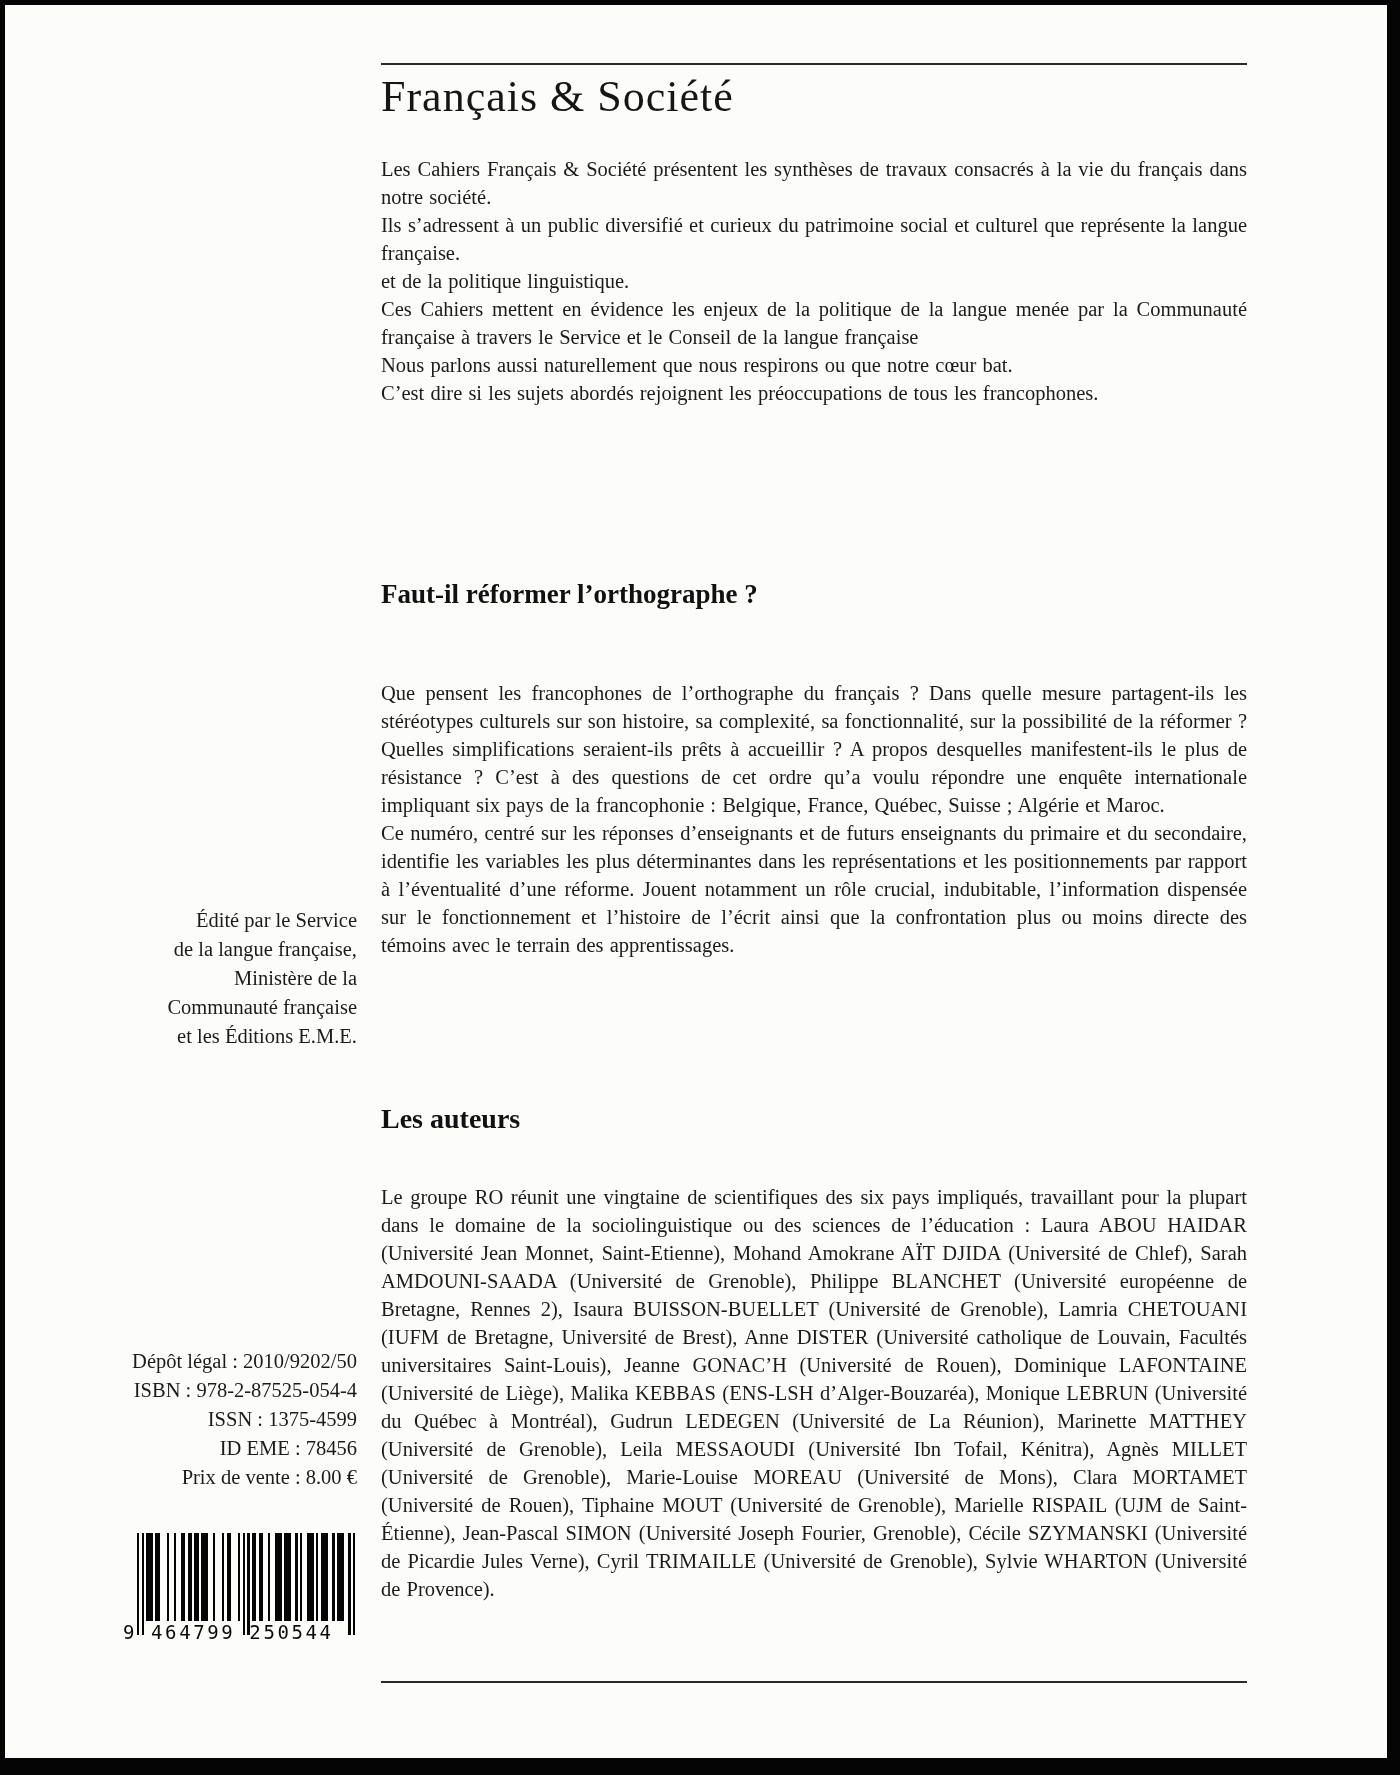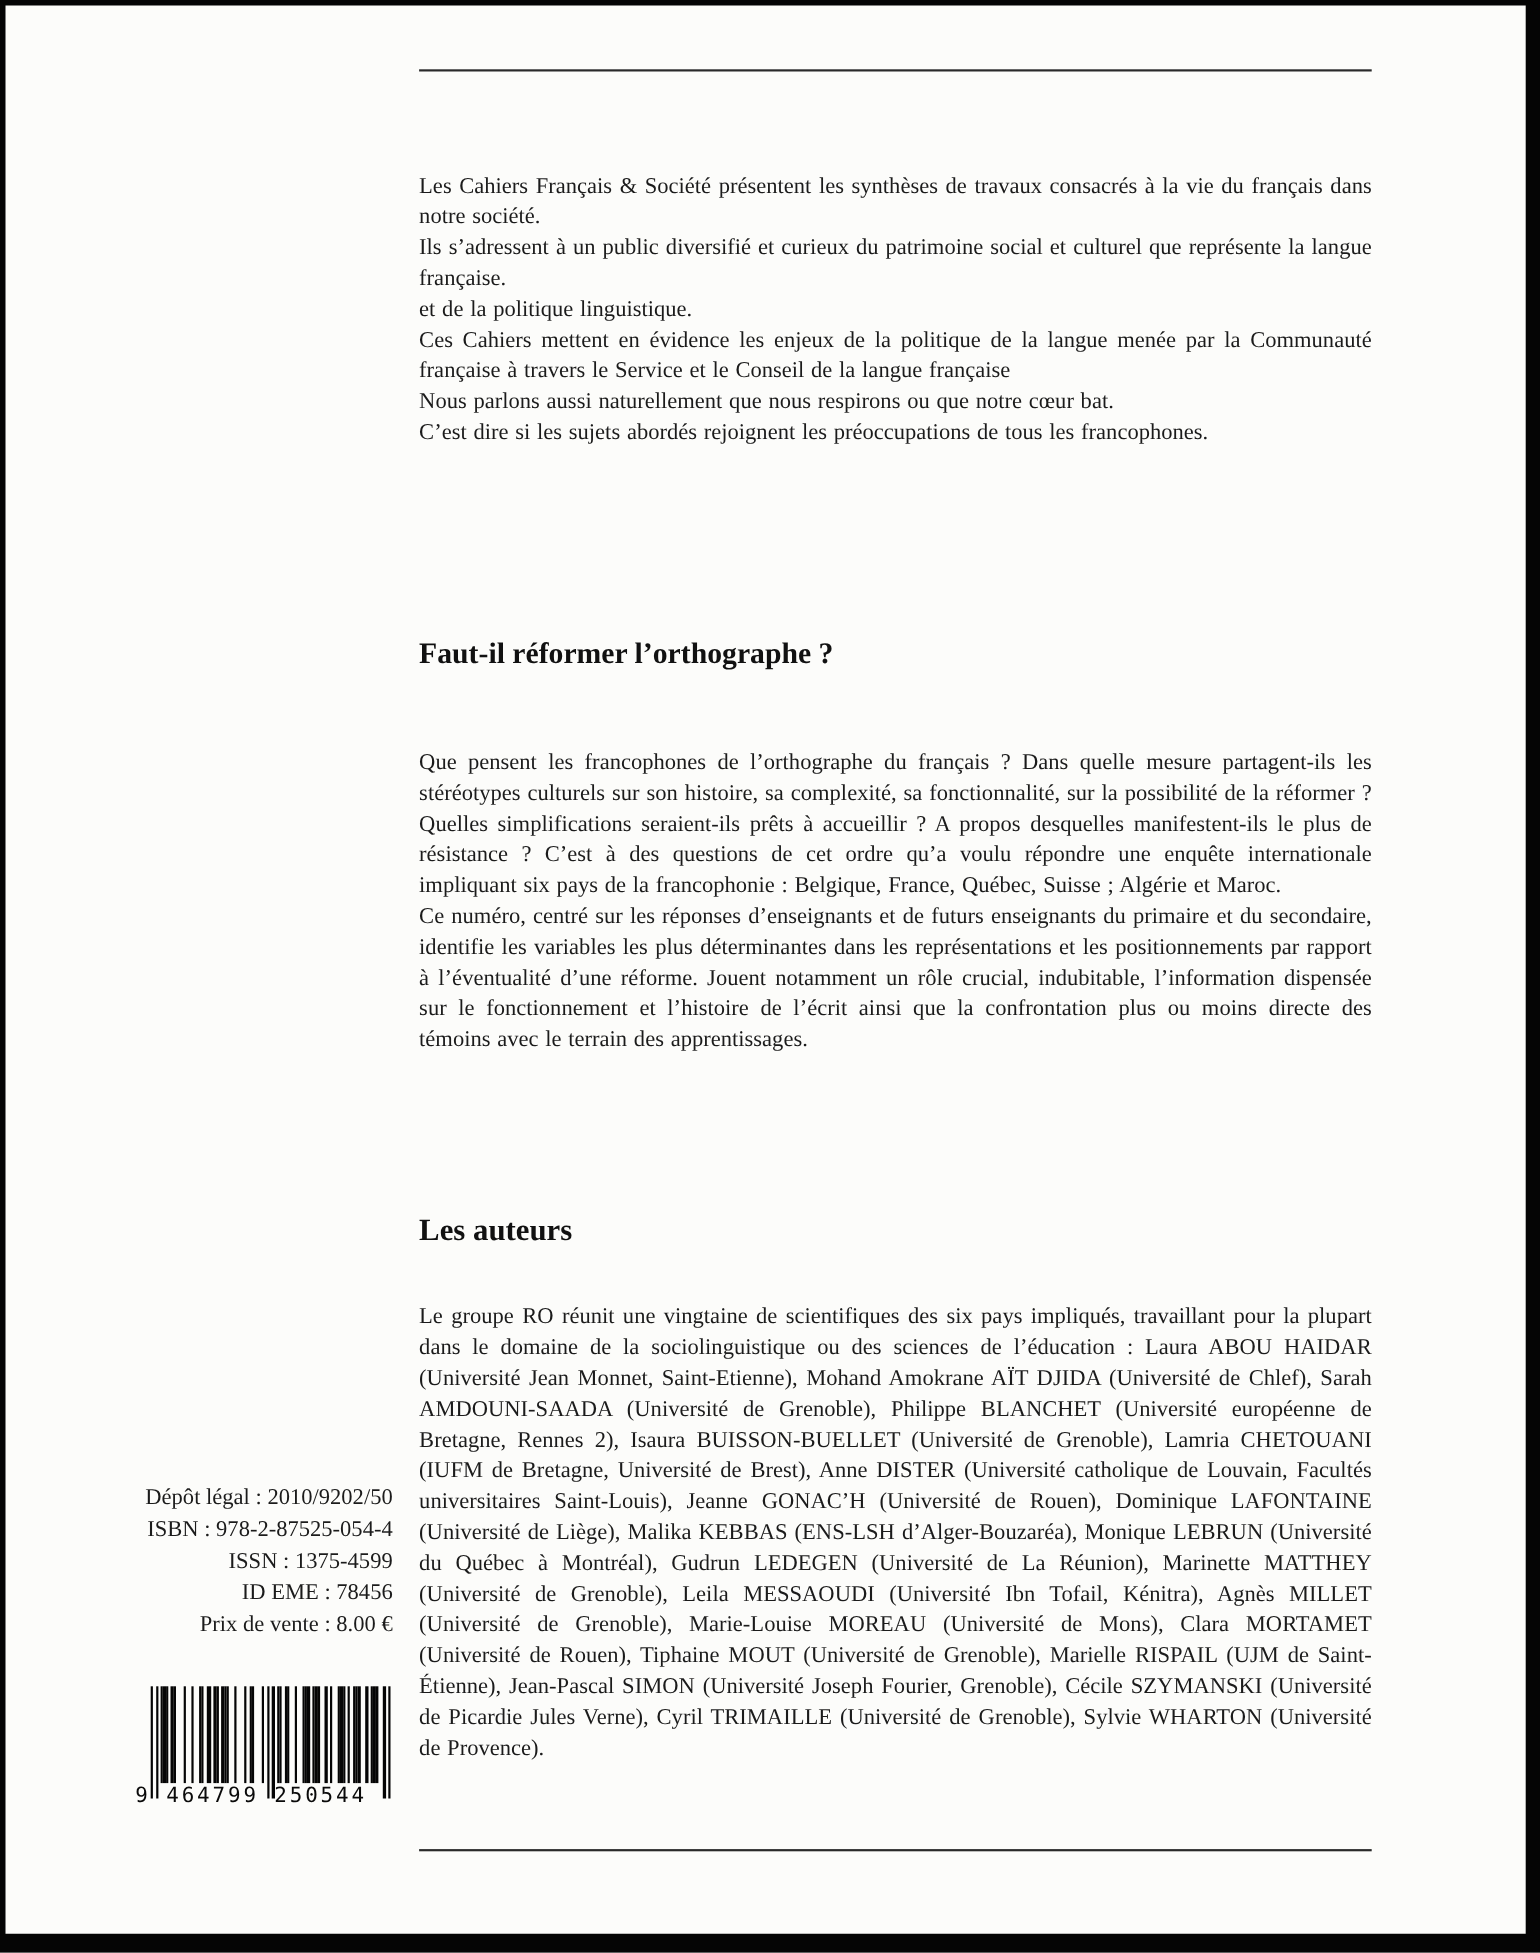--- a/index.html
+++ b/index.html
@@ -71,37 +71,45 @@
     white-space:pre;
   }
 </style>
 </head>
 <body>
 
 <div class="sheet">
 
   <div class="rule" style="left:376px;top:58px;width:866px;"></div>
 
+  <h1 class="series-title">Français &amp; Société</h1>
 
   <div class="col body-text intro">
       <p>Les Cahiers Français &amp; Société présentent les synthèses de travaux consacrés à la vie du français dans notre société.</p>
       <p>Ils s’adressent à un public diversifié et curieux du patrimoine social et culturel que représente la langue française.</p>
       <p>et de la politique linguistique.</p>
       <p>Ces Cahiers mettent en évidence les enjeux de la politique de la langue menée par la Communauté française à travers le Service et le Conseil de la langue française</p>
       <p>Nous parlons aussi naturellement que nous respirons ou que notre cœur bat.</p>
       <p>C’est dire si les sujets abordés rejoignent les préoccupations de tous les francophones.</p>
     </div>
 
   <h2 class="issue-heading">Faut-il réformer l’orthographe ?</h2>
 
   <div class="col body-text issue-paragraphs">
       <p>Que pensent les francophones de l’orthographe du français ? Dans quelle mesure partagent-ils les stéréotypes culturels sur son histoire, sa complexité, sa fonctionnalité, sur la possibilité de la réformer ? Quelles simplifications seraient-ils prêts à accueillir ? A propos desquelles manifestent-ils le plus de résistance ? C’est à des questions de cet ordre qu’a voulu répondre une enquête internationale impliquant six pays de la francophonie : Belgique, France, Québec, Suisse ; Algérie et Maroc.</p>
       <p>Ce numéro, centré sur les réponses d’enseignants et de futurs enseignants du primaire et du secondaire, identifie les variables les plus déterminantes dans les représentations et les positionnements par rapport à l’éventualité d’une réforme. Jouent notamment un rôle crucial, indubitable, l’information dispensée sur le fonctionnement et l’histoire de l’écrit ainsi que la confrontation plus ou moins directe des témoins avec le terrain des apprentissages.</p>
     </div>
 
+  <div class="side-block edited-by">
+      <p>Édité par le Service</p>
+      <p>de la langue française,</p>
+      <p>Ministère de la</p>
+      <p>Communauté française</p>
+      <p>et les Éditions E.M.E.</p>
+    </div>
 
   <h2 class="authors-heading">Les auteurs</h2>
 
   <div class="col body-text authors-paragraph">
     <p>Le groupe RO réunit une vingtaine de scientifiques des six pays impliqués, travaillant pour la plupart dans le domaine de la sociolinguistique ou des sciences de l’éducation : Laura ABOU HAIDAR (Université Jean Monnet, Saint-Etienne), Mohand Amokrane AÏT DJIDA (Université de Chlef), Sarah AMDOUNI-SAADA (Université de Grenoble), Philippe BLANCHET (Université européenne de Bretagne, Rennes 2), Isaura BUISSON-BUELLET (Université de Grenoble), Lamria CHETOUANI (IUFM de Bretagne, Université de Brest), Anne DISTER (Université catholique de Louvain, Facultés universitaires Saint-Louis), Jeanne GONAC’H (Université de Rouen), Dominique LAFONTAINE (Université de Liège), Malika KEBBAS (ENS-LSH d’Alger-Bouzaréa), Monique LEBRUN (Université du Québec à Montréal), Gudrun LEDEGEN (Université de La Réunion), Marinette MATTHEY (Université de Grenoble), Leila MESSAOUDI (Université Ibn Tofail, Kénitra), Agnès MILLET (Université de Grenoble), Marie-Louise MOREAU (Université de Mons), Clara MORTAMET (Université de Rouen), Tiphaine MOUT (Université de Grenoble), Marielle RISPAIL (UJM de Saint-Étienne), Jean-Pascal SIMON (Université Joseph Fourier, Grenoble), Cécile SZYMANSKI (Université de Picardie Jules Verne), Cyril TRIMAILLE (Université de Grenoble), Sylvie WHARTON (Université de Provence).</p>
   </div>
 
   <div class="side-block legal">
       <p>Dépôt légal : 2010/9202/50</p>
       <p>ISBN : 978-2-87525-054-4</p>

